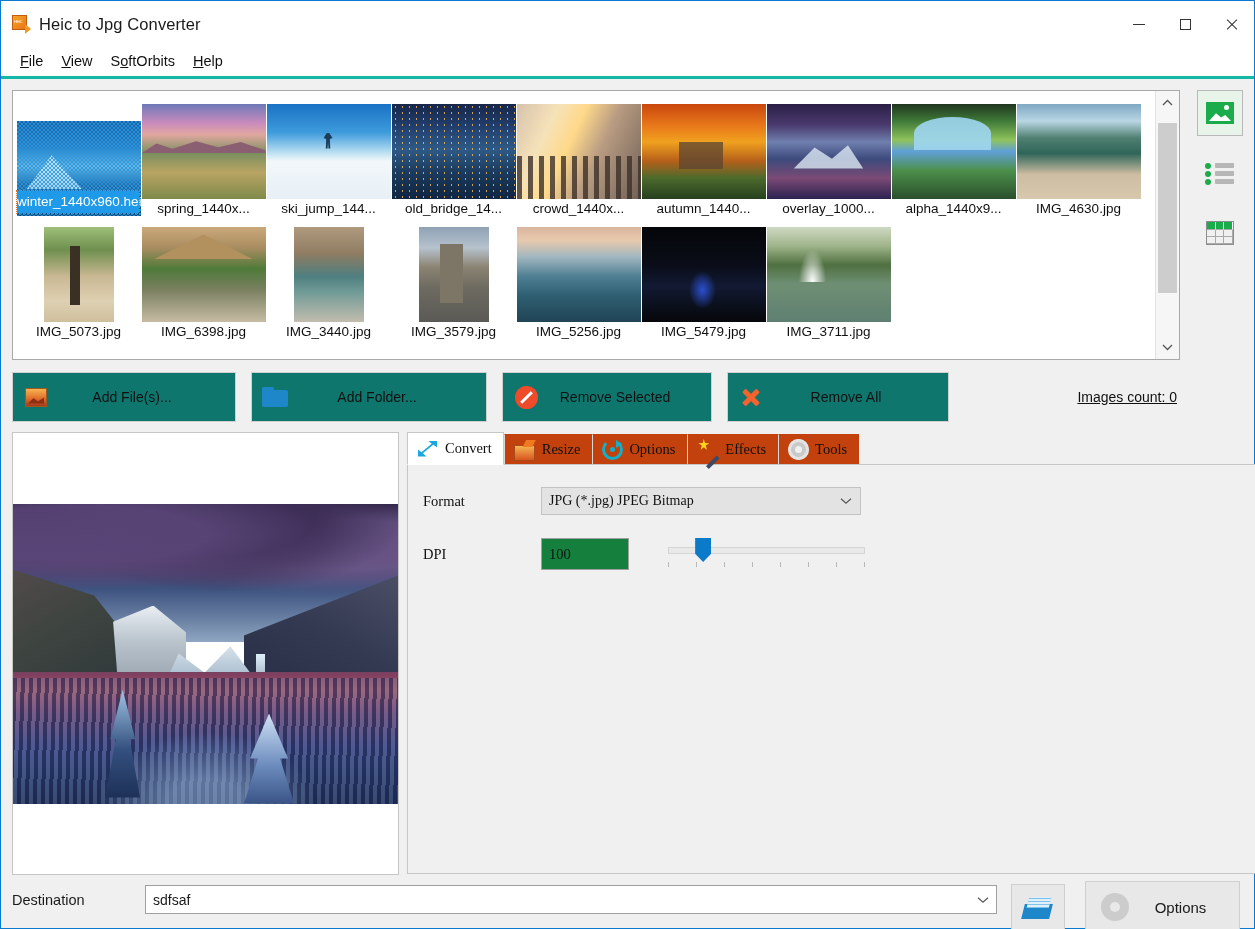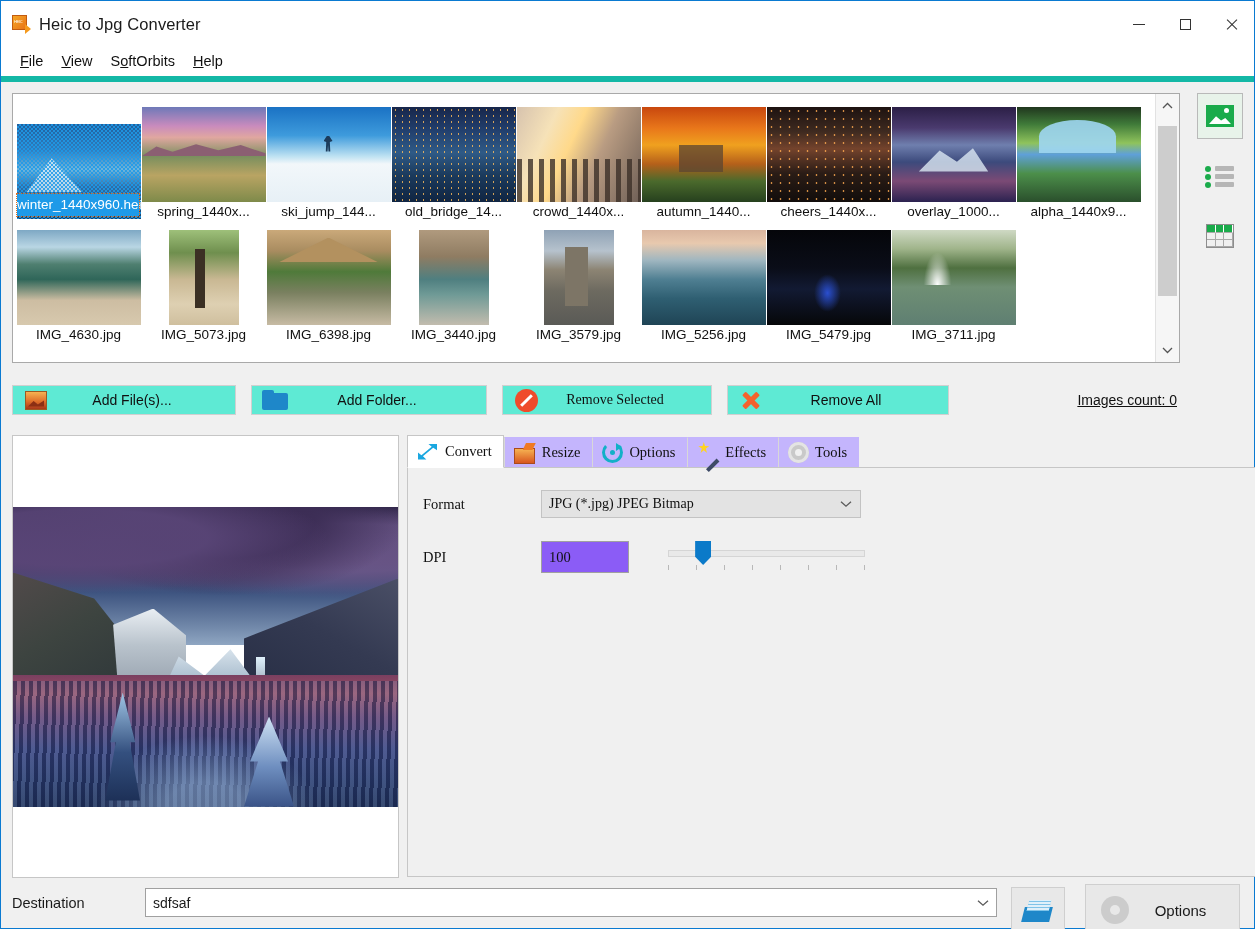--- a/index.html
+++ b/index.html
@@ -83,21 +83,21 @@
     border-bottom: 1px solid #ffffff;
   }
   .menu-item {
     padding: 2px 9px; font-size: 14.5px; color: #101010; cursor: default;
   }
   .menu-item u { text-decoration: underline; }
 
   
   .body-area {
     flex: 1; position: relative; background: #f0f0f0;
-    border-top: 6px solid #14b8a6;
+    border-top: 3px solid #14b8a6;
   }
 
   
   .thumb-panel {
     position: absolute; left: 11px; top: 11px;
     width: 1168px; height: 270px;
     border: 1px solid #a9a9a9;
     background: #ffffff;
     display: flex;
     overflow: hidden;
@@ -239,29 +239,29 @@
   .ico-table span { border-right: 1px solid #a9a9a9; border-bottom: 1px solid #a9a9a9; }
   .ico-table span:nth-child(-n+3) { background: #1aab4b; border-right-color:#fff; }
 
   
   .filebar {
     position: absolute; left: 11px; top: 293px;
     width: 1168px; height: 50px;
     display: flex; align-items: center; gap: 15px;
   }
   .fbtn {
-    height: 30px; background: #5eead4;
+    height: 50px; background: #0f766e;
     border: 1px solid #d0d0d0;
     display: flex; align-items: center; cursor: default;
     font-size: 14px; color: #101010;
   }
   .fbtn .bico { width: 46px; display:flex; align-items:center; justify-content:center; flex:0 0 46px; }
   .fbtn .blabel { flex: 1; text-align: center; padding-right: 30px; }
   .fbtn.w1 { width: 224px; } .fbtn.w2 { width: 236px; }
-  .fbtn.w3 { width: 210px; font-family: Liberation Serif, serif; } .fbtn.w4 { width: 222px; }
+  .fbtn.w3 { width: 210px; } .fbtn.w4 { width: 222px; }
   .count-txt { margin-left: auto; font-size: 14px; color: #101010; padding-right: 3px; text-decoration: underline; }
 
   .ic-addfile { width:22px; height:19px; background:linear-gradient(180deg,#f6b352 0%,#e0702a 55%,#a8381a 100%); border:1px solid #9c5a22; position:relative; }
   .ic-addfile:after{ content:""; position:absolute; left:2px; bottom:2px; right:2px; height:7px; background:#8c2f14; clip-path: polygon(0 100%,35% 20%,62% 70%,100% 15%,100% 100%); }
   .ic-folder { width:26px; height:20px; position:relative; }
   .ic-folder:before { content:""; position:absolute; left:0; top:3px; width:26px; height:17px; background:#1e87c9; border-radius:0 2px 2px 2px; }
   .ic-folder:after { content:""; position:absolute; left:0; top:0px; width:12px; height:5px; background:#1e87c9; border-radius:2px 2px 0 0; }
   .ic-deny { width:23px; height:23px; border-radius:50%; background:#ef4b2b; position:relative; }
   .ic-deny:after { content:""; position:absolute; left:4px; top:10px; width:15px; height:3px; background:#fff; transform: rotate(-45deg); }
   .ic-x { width:24px; height:24px; position:relative; }
@@ -314,21 +314,21 @@
     position: absolute; left: 406px; top: 353px;
     width: 928px; height: 443px; font-family: Liberation Serif, serif;
   }
   .tabstrip {
     display: flex; align-items: flex-end; height: 33px;
     border-bottom: 1px solid #c6c6c6;
   }
   .tab {
     height: 30px; display: flex; align-items: center; gap: 6px;
     padding: 0 11px 0 9px; cursor: default;
-    background: #c4b5fd; border: 1px solid transparent; border-bottom: none;
+    background: #c2410c; border: 1px solid transparent; border-bottom: none;
     font-size: 14.5px; color: #101010; position: relative;
   }
   .tab + .tab { border-left: 1px solid #d8d8d8; }
   .tab.active {
     background: #ffffff; height: 33px;
     border: 1px solid #c6c6c6; border-bottom: 1px solid #ffffff;
     margin-bottom: -1px; z-index: 3;
   }
   .tabpanel-body {
     height: 409px; background: #f0f0f0;
@@ -360,21 +360,21 @@
   .flabel { width: 133px; padding-left: 15px; font-size: 14.5px; color: #101010; }
   .combo {
     width: 320px; height: 28px; background: #e3e3e3;
     border: 1px solid #c3c3c3; display: flex; align-items: center;
     padding: 0 0 0 7px; font-size: 14px; color: #101010; cursor: default;
     position: relative;
   }
   .combo .cv { flex:1; }
   .combo .carr { width: 28px; display:flex; align-items:center; justify-content:center; }
   .numbox {
-    width: 88px; height: 32px; background: #8b5cf6;
+    width: 88px; height: 32px; background: #15803d;
     border: 1px solid #a0a0a0; font-size: 14.5px; color: #101010;
     display: flex; align-items: center; padding-left: 7px; cursor: text;
   }
   .slider-wrap { margin-left: 39px; width: 197px; position: relative; height: 36px; }
   .slider-track {
     position: absolute; left: 0; top: 11px; width: 197px; height: 7px;
     background: #e9e9e9; border: 1px solid #d5d5d5;
   }
   .slider-thumb {
     position: absolute; top: 2px; width: 16px; height: 24px;
@@ -480,26 +480,20 @@
               <div class="thumb-img">
                 <div class="sc sc-crowd"></div>
               </div>
               <div class="thumb-label">crowd_1440x...</div>
             </div>
             <div class="thumb-cell">
               <div class="thumb-img">
                 <div class="sc sc-autumn"></div>
               </div>
               <div class="thumb-label">autumn_1440...</div>
-            </div>
-            <div class="thumb-cell">
-              <div class="thumb-img">
-                <div class="sc sc-cheers"></div>
-              </div>
-              <div class="thumb-label">cheers_1440x...</div>
             </div>
             <div class="thumb-cell">
               <div class="thumb-img">
                 <div class="sc sc-overlay"></div>
               </div>
               <div class="thumb-label">overlay_1000...</div>
             </div>
             <div class="thumb-cell">
               <div class="thumb-img">
                 <div class="sc sc-alpha"></div>

